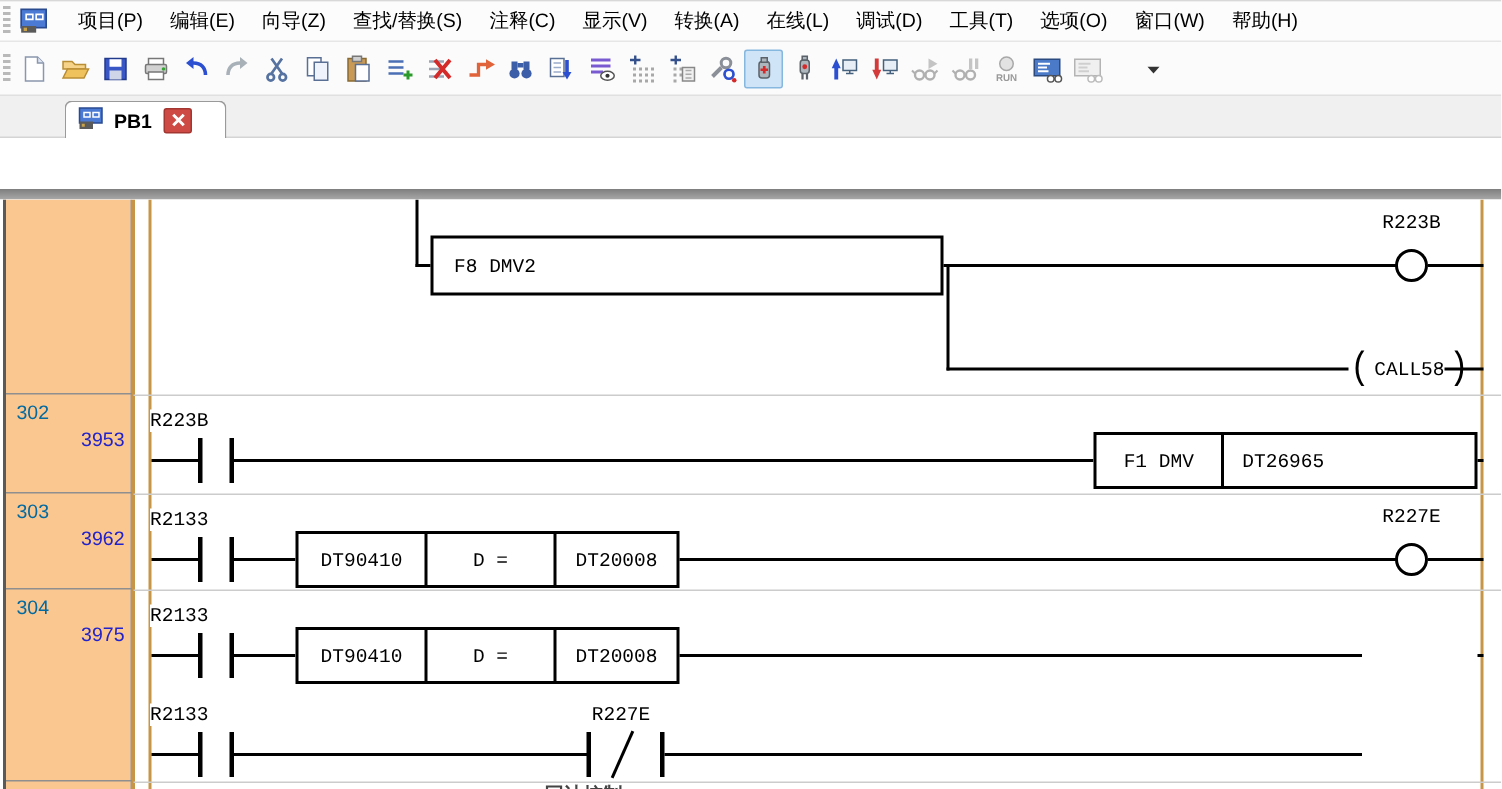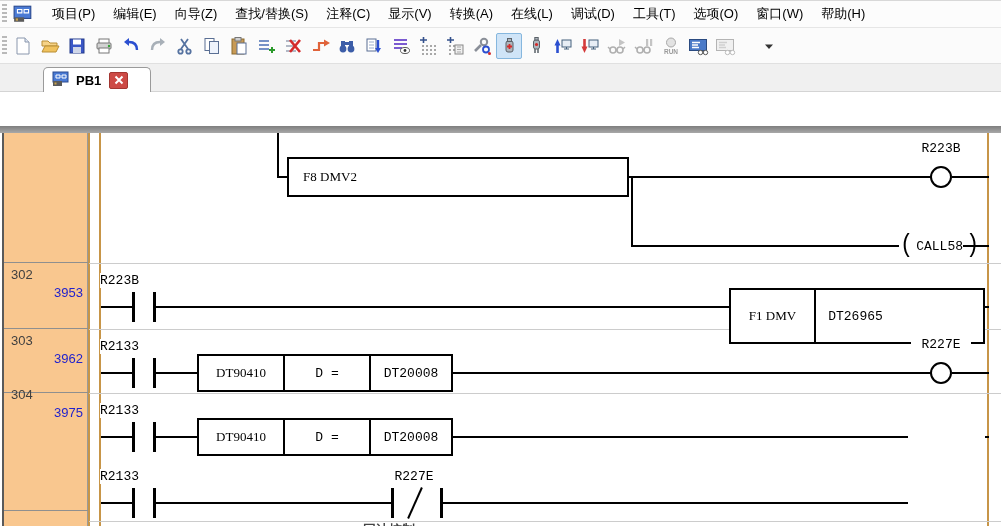--- a/index.html
+++ b/index.html
@@ -34,32 +34,32 @@
   .combo .chev { position:absolute; right:5px; top:8px; }
   .io-input { position:absolute; top:5px; height:24px; background:#fff; border:1px solid #898989; box-shadow:inset 1px 1px 0 #cfcfcf; font:13px "Liberation Sans",sans-serif; padding:0 4px; outline:none; }
 
   
   .strip { position:absolute; left:0; top:125px; width:1001px; height:7px; background:linear-gradient(#7e7e7e,#a8a8a8); }
 
   
   .ladder { position:absolute; left:0; top:132px; width:1001px; height:394px; background:#fff; overflow:hidden; }
   .gutter { position:absolute; left:2px; top:0; width:86px; height:394px; background:#f9c78f; border-left:2px solid #5a5a5a; border-right:1px solid #9a9a9a; }
   .gcell { position:absolute; left:0; width:86px; border-bottom:1px solid #8f8f8f; }
-  .gnum { position:absolute; left:7px; top:4px; color:#404040; }
+  .gnum { position:absolute; left:7px; top:4px; color:#0369a1; }
   .gstep { position:absolute; right:7px; top:22px; color:#2222cc; }
   .rail { position:absolute; top:0; height:394px; width:2px; background:#c79548; }
   .sep { position:absolute; left:89px; width:912px; height:1px; background:#cccccc; }
   .wh { position:absolute; height:2px; background:#000; }
   .wv { position:absolute; width:2px; background:#000; }
   .cbar { position:absolute; width:3px; height:30px; background:#000; }
   .slash { position:absolute; width:2px; height:34px; background:#000; transform:rotate(24deg); }
   .llbl { position:absolute; font:13px "Liberation Mono", monospace; white-space:pre; background:#fff; }
   .lbox { position:absolute; border:2px solid #000; background:#fff; display:flex; }
   .lcell { display:flex; align-items:center; justify-content:center; font:13px "Liberation Mono", monospace; border-left:2px solid #000; height:100%; }
-  .lcell:first-child { border-left:none;font-family:Liberation Serif, serif; }
+  .lcell:first-child { border-left:none; }
   .coil { position:absolute; width:22px; height:22px; border:2px solid #000; border-radius:50%; background:#fff; }
   .kpbox { position:absolute; border:2px solid #000; background:#fff; }
   .kpbox .kptop { position:absolute; top:12px; left:0; right:0; text-align:center; font:13px "Liberation Mono",monospace; }
   .kpbox .kpbot { position:absolute; bottom:8px; left:0; right:0; text-align:center; font:13px "Liberation Mono",monospace; }
   .callwrap { position:absolute; display:flex; align-items:center; font:13px "Liberation Mono", monospace; }
   .paren { font-size:22px; font-weight:400; line-height:20px; transform:scaleY(1.15); padding:0 3px; }
   .partial { position:absolute; overflow:hidden; color:#444; font:bold 13px "Liberation Sans",sans-serif; line-height:15px; }
 </style>
 </head>
 <body>
@@ -337,21 +337,21 @@
     <div class="gutter">
       <div class="gcell" style="top:0; height:130px;"></div>
       <div class="gcell" style="top:130px; height:66px;">
         <span class="gnum">302</span>
         <span class="gstep">3953</span>
       </div>
       <div class="gcell" style="top:196px; height:64px;">
         <span class="gnum">303</span>
         <span class="gstep">3962</span>
       </div>
-      <div class="gcell" style="top:250px; height:128px;">
+      <div class="gcell" style="top:260px; height:128px;">
         <span class="gnum">304</span>
         <span class="gstep">3975</span>
       </div>
     </div>
 
     <div class="rail" style="left:88px;"></div>
     <div class="rail" style="left:99px;"></div>
     <div class="rail" style="left:987px;"></div>
 
     <div class="sep" style="top:130px;"></div>
@@ -375,21 +375,21 @@
       <span>CALL58</span>
       <span class="paren">)</span>
     </div>
     <div class="wh" style="left:963px; top:112px; width:26px;"></div>
 
     <div class="llbl" style="left:100px; top:140px;">R223B</div>
     <div class="wh" style="left:101px; top:173px; width:32px;"></div>
     <div class="cbar" style="left:132px; top:159px;"></div>
     <div class="cbar" style="left:153px; top:159px;"></div>
     <div class="wh" style="left:156px; top:173px; width:573px;"></div>
-    <div class="lbox" style="left:729px; top:155px; width:256px; height:56px;">
+    <div class="lbox" style="left:729px; top:155px; width:256px; height:38px;">
       <div class="lcell" style="width:83px;">F1 DMV</div>
       <div class="lcell" style="width:81px;">DT26965</div>
     </div>
     <div class="wh" style="left:985px; top:173px; width:4px;"></div>
 
     <div class="llbl" style="left:100px; top:206px;">R2133</div>
     <div class="wh" style="left:101px; top:239px; width:32px;"></div>
     <div class="cbar" style="left:132px; top:225px;"></div>
     <div class="cbar" style="left:153px; top:225px;"></div>
     <div class="wh" style="left:156px; top:239px; width:41px;"></div>

